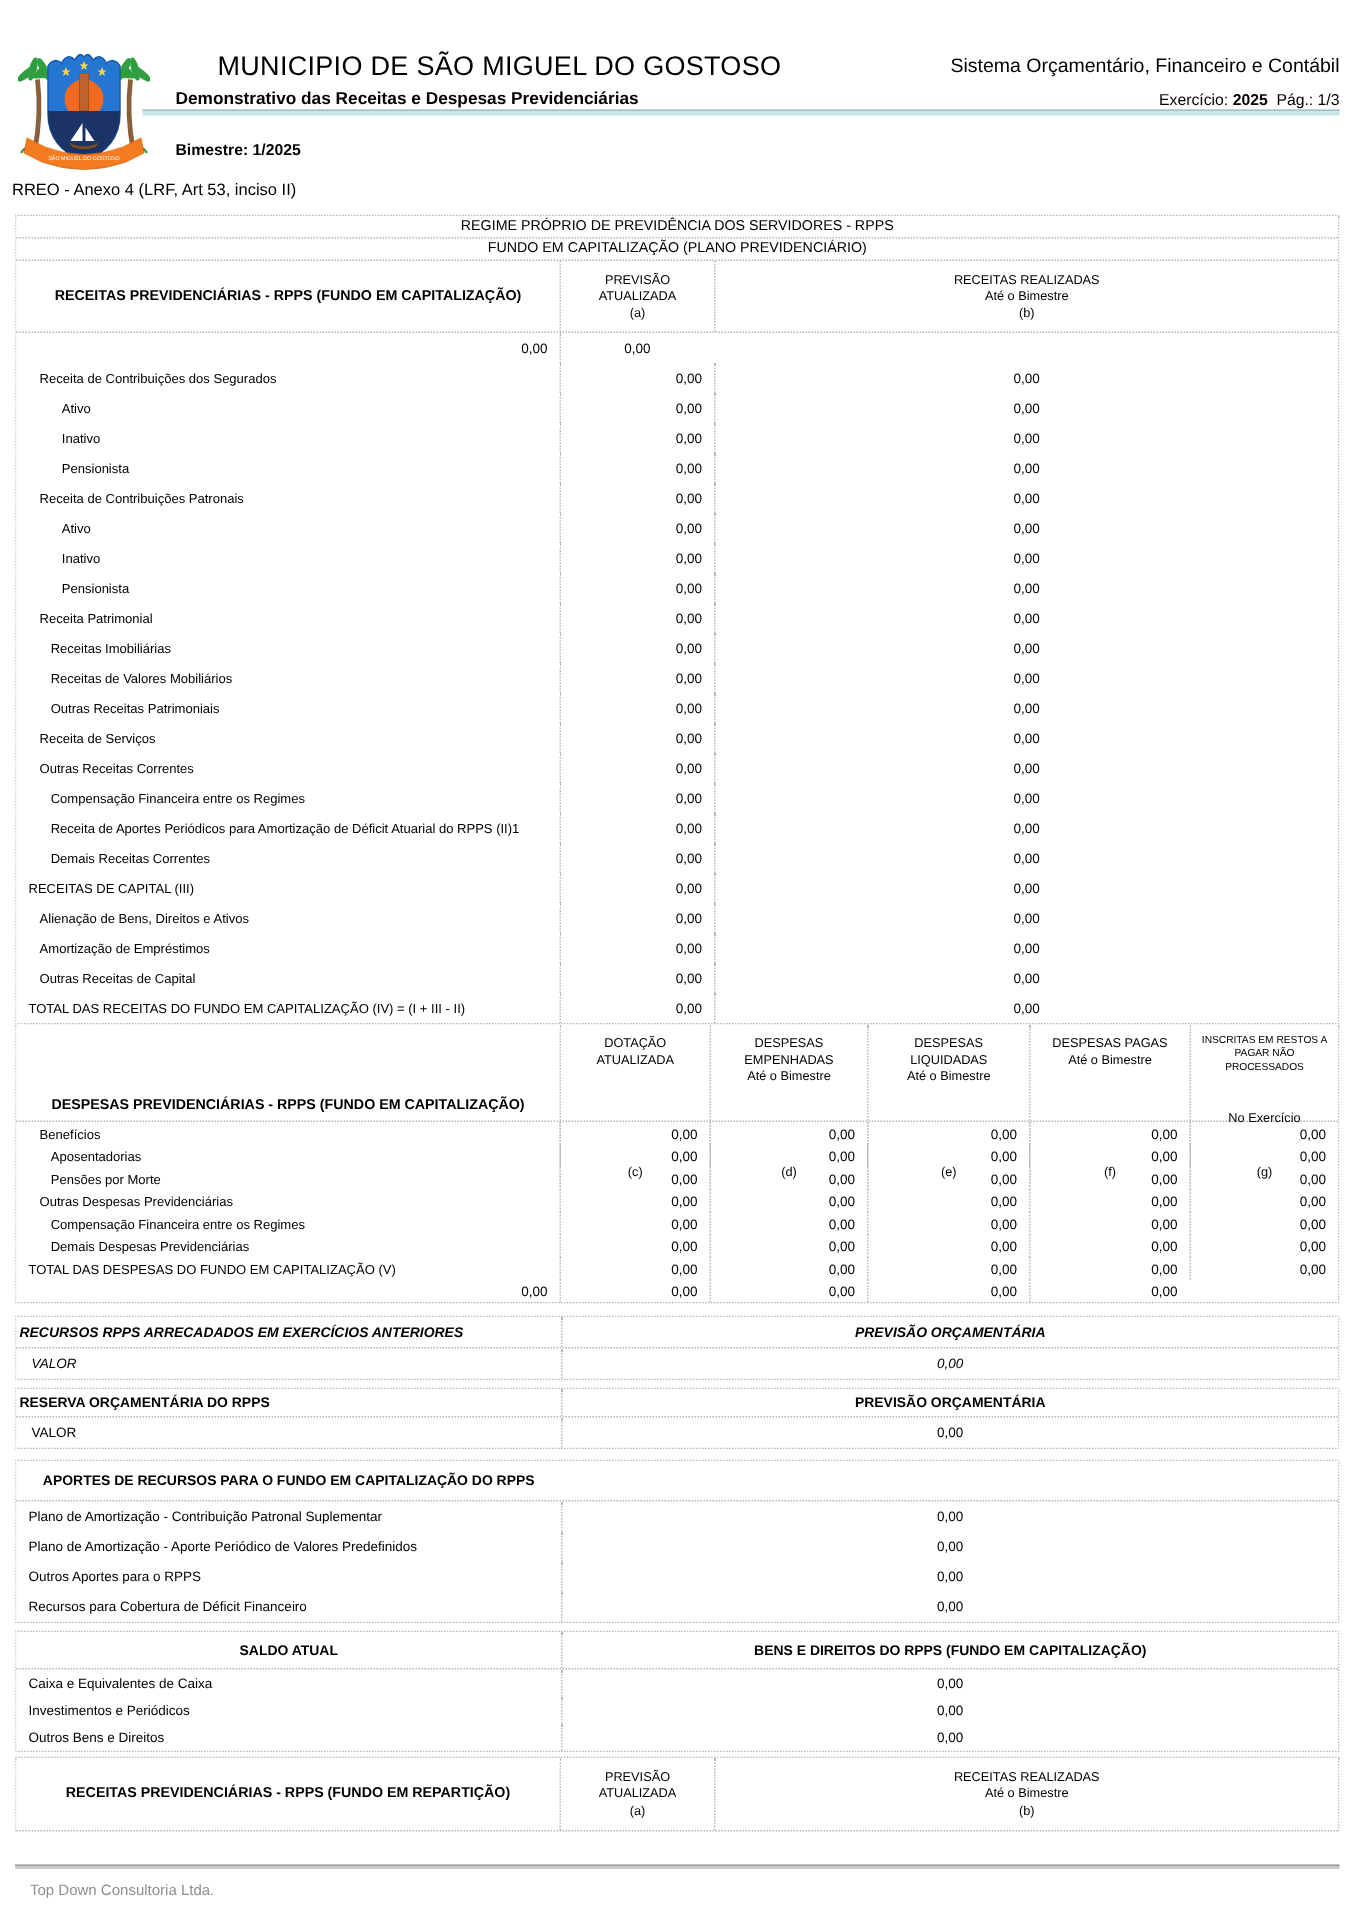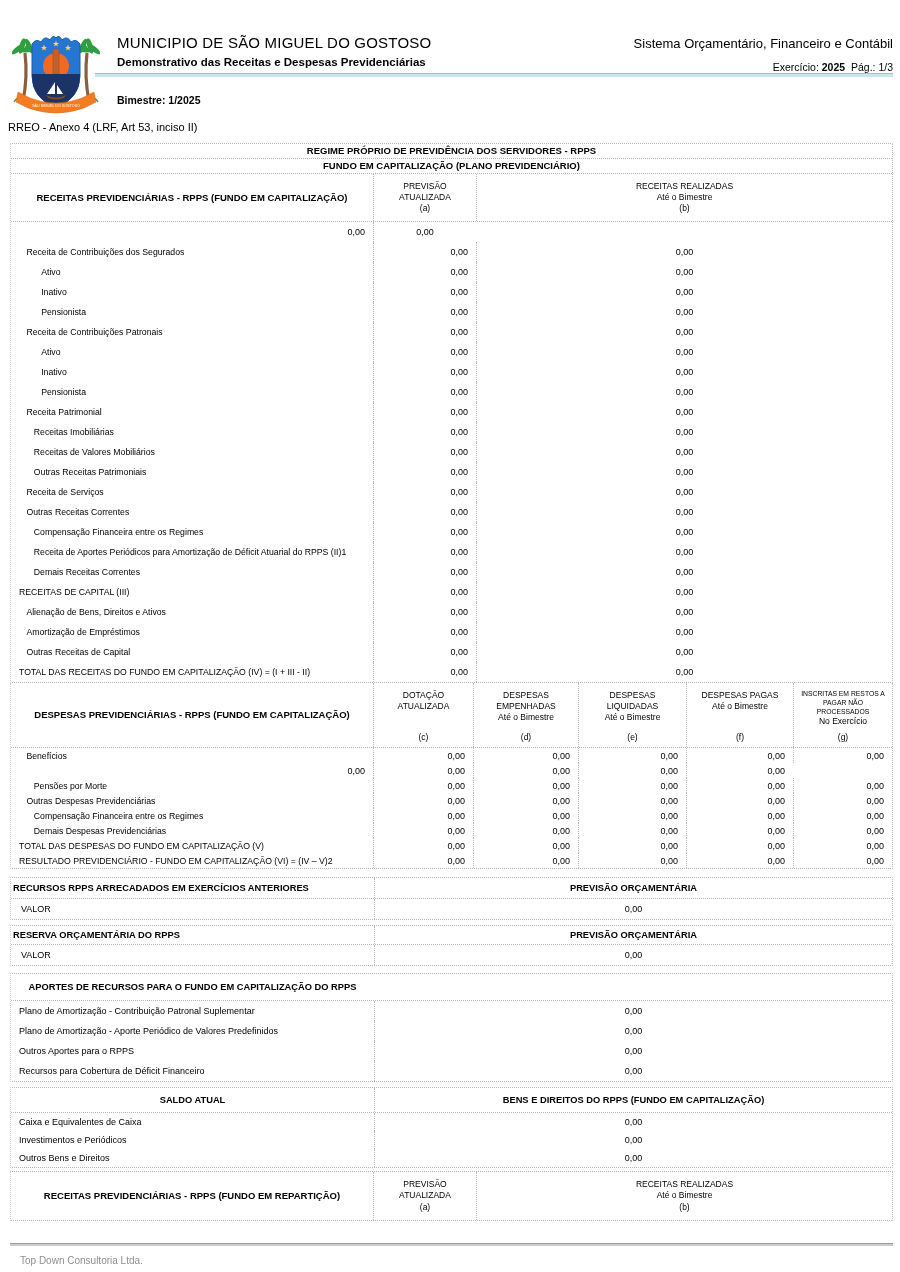--- a/index.html
+++ b/index.html
@@ -4,67 +4,67 @@
 <style>
   html,body{margin:0;padding:0;background:#ffffff;}
   .page{position:relative;width:900px;height:1272px;background:#fff;overflow:hidden;
         font-family:"Liberation Sans","DejaVu Sans",sans-serif;color:#000;}
   .content{margin-left:10px;margin-right:7px;}
 
   
   .hdr{position:relative;height:92px;margin-top:28px;}
   .logo{position:absolute;left:2px;top:0;}
   .hdr-text{position:absolute;left:107px;top:6px;}
-  .muni{font-size:15px;letter-spacing:.2px;}
+  .muni{font-size:18px;letter-spacing:.2px;margin-left:28px;}
   .rep-title{font-size:11.5px;font-weight:bold;margin-top:5px;}
   .band{position:absolute;left:85px;right:0;top:45px;height:3px;background:#c9e6ea;border-top:1px solid #a9bcbe;}
   .bimestre{position:absolute;left:107px;top:66px;font-size:10.5px;font-weight:bold;}
   .hdr-right{position:absolute;right:0;top:8px;text-align:right;}
   .sys{font-size:13px;}
   .exer{font-size:10.5px;margin-top:10px;}
   .annex{font-size:11px;margin-left:-2px;height:14px;line-height:14px;}
 
   
   .sect{border-left:1px dotted #cfcfcf;border-right:1px dotted #bdbdbd;}
   .b-top{border-top:1px dotted #b5b5b5;}
   .b-bot{border-bottom:1px dotted #b5b5b5;}
   .trow{display:grid;}
   .trow.hb{border-bottom:1px dotted #b5b5b5;}
   .g1{grid-template-columns:362px 103px 1fr;}
   .gd{grid-template-columns:362px 100px 105px 108px 107px 1fr;}
   .g2{grid-template-columns:363px 1fr;}
   .g1 > div + div, .gd > div + div, .g2 > div + div{border-left:1px dotted #b9b9b9;}
-  .title-row{height:14px;line-height:14px;text-align:center;font-weight:bold;font-size:9.5px;}
+  .title-row{height:14px;line-height:14px;text-align:center;font-weight:normal;font-size:9.5px;}
   .cell{min-width:0;}
   .lab{display:flex;align-items:center;font-size:8.7px;white-space:nowrap;overflow:hidden;}
   .val{display:flex;align-items:center;justify-content:flex-end;padding-right:8px;font-size:9px;}
   .valc{display:flex;align-items:center;justify-content:center;font-size:9px;}
   .r20{height:20px;} .r18{height:18px;} .r15{height:15px;}
 
   
   .hrow1{height:47px;}
   .hcell{display:flex;flex-direction:column;align-items:center;justify-content:center;
          text-align:center;font-size:8.5px;line-height:1.3;}
   .hlabel{font-weight:bold;font-size:9.5px;line-height:1.2;padding:0 14px;}
   .pl{white-space:pre-line;}
   .dhead{height:64px;}
   .dcell{display:flex;flex-direction:column;align-items:center;text-align:center;
-         font-size:8.5px;line-height:1.3;padding:7px 2px 4px;}
+         font-size:8.5px;line-height:1.3;padding:7px 2px 4px;gap:24px;}
   .dletter{margin-top:auto;}
   .gsmall{font-size:6.8px;line-height:1.3;}
 
   
   .stitle{display:flex;align-items:center;font-weight:bold;font-size:9.3px;padding-left:2px;
           white-space:nowrap;overflow:hidden;}
   .stitle.ctr{justify-content:center;padding-left:0;}
   .svhead{display:flex;align-items:center;justify-content:center;font-weight:bold;font-size:9.3px;}
   .slab{display:flex;align-items:center;font-size:9px;padding-left:10px;white-space:nowrap;overflow:hidden;}
   .slab.p8{padding-left:8px;}
 
-  .mt8{margin-top:8px;} .mt5{margin-top:5px;} .mt7{margin-top:7px;} .mt3{margin-top:3px;} .mt9{margin-top:9px;}
+  .mt8{margin-top:8px;font-style:italic;} .mt5{margin-top:5px;} .mt7{margin-top:7px;} .mt3{margin-top:3px;} .mt9{margin-top:9px;}
 
   
   .footer-line{margin-top:22px;height:2px;background:#cccccc;border-top:1px solid #9e9e9e;}
   .footer-text{margin-top:9px;margin-left:10px;font-size:10px;color:#8f8f8f;}
 </style>
 </head>
 <body>
 
 <div class="page">
  <div class="content">
@@ -297,20 +297,21 @@
 
     <div class="trow gd r15">
           <div class="cell lab" style="padding-left: 15.4px;">Benefícios</div>
           <div class="cell val">0,00</div>
           <div class="cell val">0,00</div>
           <div class="cell val">0,00</div>
           <div class="cell val">0,00</div>
           <div class="cell val">0,00</div>
         </div>
           <div class="trow gd r15">
+          <div class="cell lab" style="padding-left: 22.8px;">Aposentadorias</div>
           <div class="cell val">0,00</div>
           <div class="cell val">0,00</div>
           <div class="cell val">0,00</div>
           <div class="cell val">0,00</div>
           <div class="cell val">0,00</div>
         </div>
           <div class="trow gd r15">
           <div class="cell lab" style="padding-left: 22.8px;">Pensões por Morte</div>
           <div class="cell val">0,00</div>
           <div class="cell val">0,00</div>
@@ -344,21 +345,20 @@
         </div>
           <div class="trow gd r15">
           <div class="cell lab" style="padding-left: 8px;">TOTAL DAS DESPESAS DO FUNDO EM CAPITALIZAÇÃO (V)</div>
           <div class="cell val">0,00</div>
           <div class="cell val">0,00</div>
           <div class="cell val">0,00</div>
           <div class="cell val">0,00</div>
           <div class="cell val">0,00</div>
         </div>
           <div class="trow gd r15">
-          <div class="cell lab" style="padding-left: 8px;">RESULTADO PREVIDENCIÁRIO - FUNDO EM CAPITALIZAÇÃO (VI) = (IV – V)2</div>
           <div class="cell val">0,00</div>
           <div class="cell val">0,00</div>
           <div class="cell val">0,00</div>
           <div class="cell val">0,00</div>
           <div class="cell val">0,00</div>
         </div>
         </div>
   </div>
 
   <div class="sect b-top b-bot mt8">

